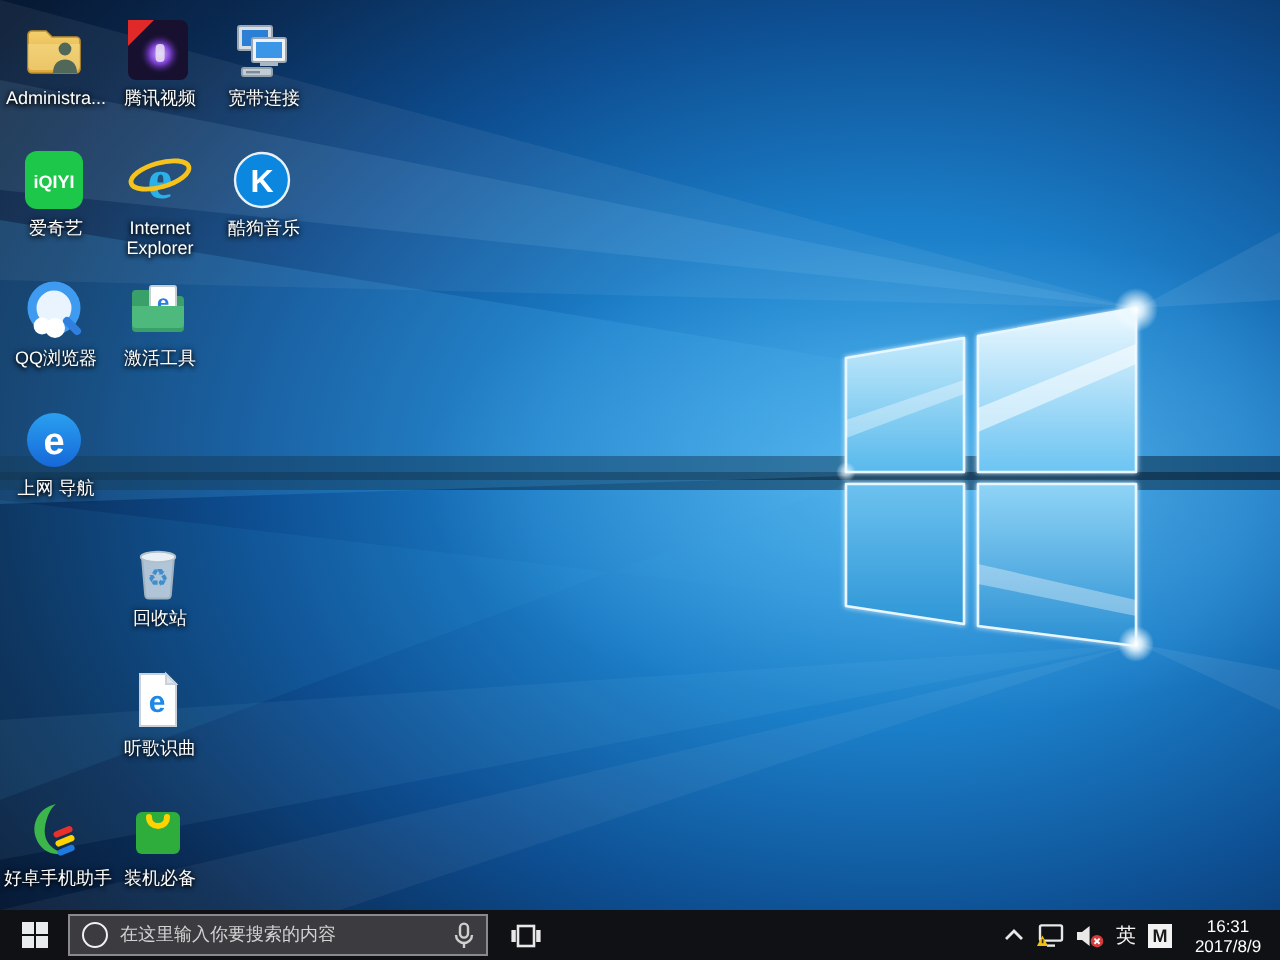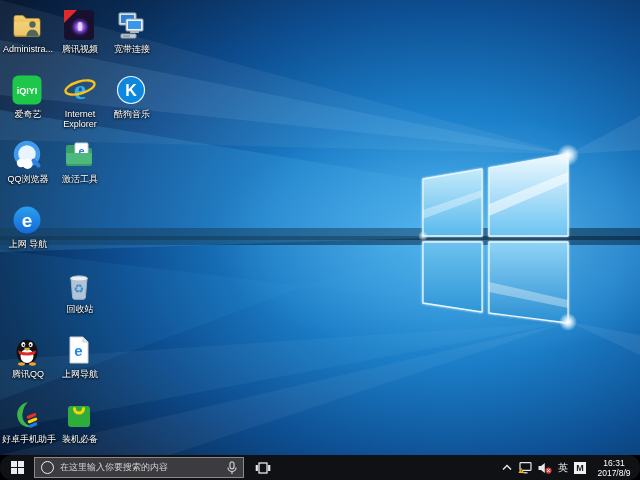--- a/index.html
+++ b/index.html
@@ -11,21 +11,21 @@
   
   .icons{position:absolute;left:2px;top:4px;display:grid;
          grid-template-columns:repeat(3,52px);grid-auto-rows:65px;}
   .tile{display:flex;flex-direction:column;align-items:center;padding-top:4px;cursor:default;}
   .art{width:34px;height:34px;display:flex;align-items:center;}
   .lbl{margin-top:2px;font-size:9px;line-height:10px;color:#fff;text-align:center;
        max-width:52px;word-break:keep-all;
        text-shadow:0 1px 2px rgba(0,0,0,.95),0 0 3px rgba(0,0,0,.85);}
   
   .taskbar{position:absolute;left:0;bottom:0;width:640px;height:25px;background:#101114;
-           display:flex;align-items:center;z-index:5;border-radius:12px;}
+           display:flex;align-items:center;z-index:5;}
   .startbtn{width:34px;height:25px;display:flex;align-items:center;justify-content:center;}
   .searchbox{width:196px;height:19px;background:#3c3c40;border:1px solid #8a8a8a;
              display:flex;align-items:center;gap:6px;padding:0 6px;}
   .cortana-circle{width:11px;height:11px;border:1.6px solid #f0f0f0;border-radius:50%;flex:0 0 auto;}
   .search-ph{flex:1;font-size:9px;color:#d2d2d2;white-space:nowrap;overflow:hidden;}
   .taskview{width:30px;height:25px;display:flex;align-items:center;justify-content:center;margin-left:4px;}
   .tray{margin-left:auto;display:flex;align-items:center;gap:6px;padding-right:4px;height:25px;}
   .trayicon{display:flex;align-items:center;justify-content:center;height:25px;}
   .ime-en{font-size:10px;color:#f2f2f2;}
   .ime-m{width:12px;height:12px;background:#f2f2f2;color:#1a1a1a;font-size:9px;font-weight:bold;
@@ -247,47 +247,30 @@
         <div class="art">
           <svg width="32" height="32" viewBox="0 0 32 32">
             <path d="M8 9.5 h16 l-1.6 19 a2 2 0 0 1 -2 1.8 h-8.8 a2 2 0 0 1 -2 -1.8 z" fill="rgba(216,228,238,0.8)" stroke="#9fb2c0"></path>
             <ellipse cx="16" cy="9.5" rx="8.6" ry="2.6" fill="#e8f0f6" stroke="#b0c0cc"></ellipse>
             <text x="16" y="24" text-anchor="middle" font-size="12" fill="#3f8ecb" font-family="DejaVu Sans,sans-serif">♻</text>
           </svg>
         </div>
         <div class="lbl">回收站</div>
       </div>
 
-      <div class="tile" style="grid-area:6/1">
-        <div class="art">
-          <svg width="32" height="32" viewBox="0 0 32 32">
-            <ellipse cx="16" cy="18" rx="10.5" ry="12.5" fill="#121212"></ellipse>
-            <ellipse cx="16" cy="22" rx="6.5" ry="7" fill="#ffffff"></ellipse>
-            <ellipse cx="12.3" cy="10.5" rx="2" ry="2.6" fill="#ffffff"></ellipse>
-            <ellipse cx="19.7" cy="10.5" rx="2" ry="2.6" fill="#ffffff"></ellipse>
-            <circle cx="12.6" cy="11" r="0.9" fill="#111"></circle>
-            <circle cx="19.4" cy="11" r="0.9" fill="#111"></circle>
-            <polygon points="12.5,13.8 19.5,13.8 16,17" fill="#f5a623"></polygon>
-            <path d="M7 16.5 q9 4 18 0 l-1 3.4 q-8 3.2 -16 0 z" fill="#e02a2a"></path>
-            <ellipse cx="10.5" cy="30" rx="3.4" ry="1.7" fill="#f5a623"></ellipse>
-            <ellipse cx="21.5" cy="30" rx="3.4" ry="1.7" fill="#f5a623"></ellipse>
-          </svg>
-        </div>
-        <div class="lbl">腾讯QQ</div>
-      </div>
 
       <div class="tile" style="grid-area:6/2">
         <div class="art">
           <svg width="32" height="32" viewBox="0 0 32 32">
             <path d="M7 3 h13 l5 5 v21 H7 z" fill="#ffffff" stroke="#c9d2da"></path>
             <path d="M20 3 l5 5 h-5 z" fill="#dfe6ec" stroke="#c9d2da"></path>
             <text x="15.5" y="22" text-anchor="middle" font-size="15" font-weight="bold" fill="#1e88e5" font-family="Liberation Sans,sans-serif">e</text>
           </svg>
         </div>
-        <div class="lbl">上网导航</div>
+        <div class="lbl">听歌识曲</div>
       </div>
 
       <div class="tile" style="grid-area:7/1">
         <div class="art">
           <svg width="32" height="32" viewBox="0 0 32 32">
             <path d="M17 3 C8 5 4.5 13 7 20 C9 26 15 29.5 22 27.5 C14.5 26.5 10.5 21 11.5 14.5 C12.3 9.5 14 5.5 17 3 Z" fill="#3cb54a"></path>
             <rect x="15.5" y="15.5" width="10" height="3.2" rx="1.6" fill="#e8312a" transform="rotate(-22 20 17)"></rect>
             <rect x="16.5" y="20" width="10" height="3.2" rx="1.6" fill="#ffd400" transform="rotate(-22 21 21.5)"></rect>
             <rect x="17.5" y="24.5" width="9" height="3.2" rx="1.6" fill="#1f7ae0" transform="rotate(-22 22 26)"></rect>
           </svg>

